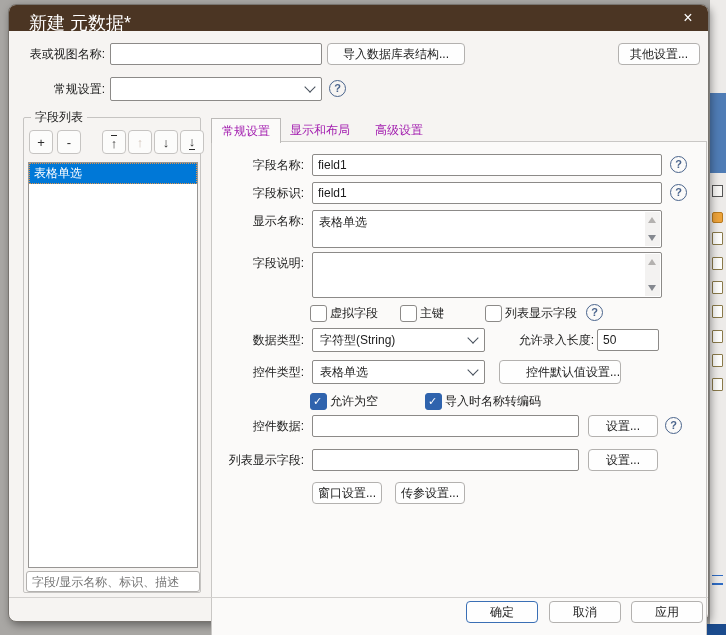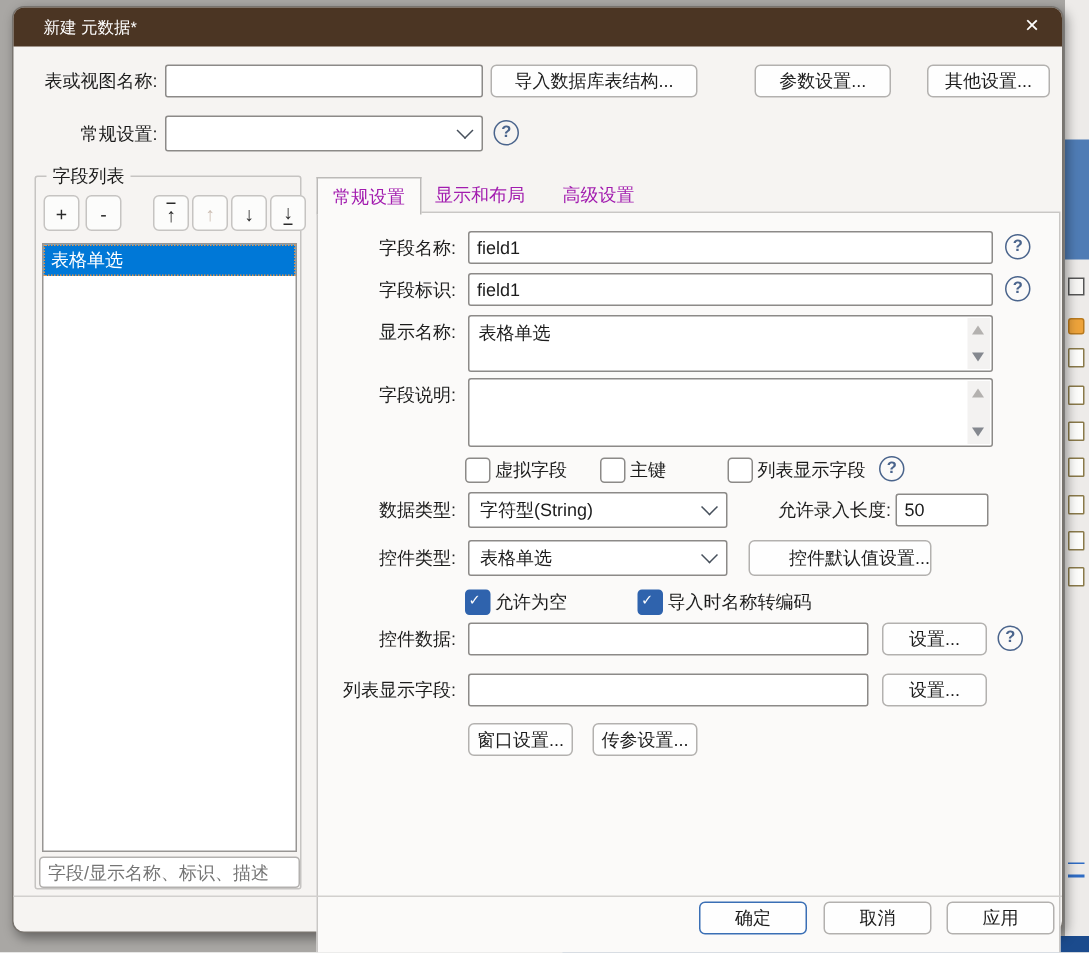--- a/index.html
+++ b/index.html
@@ -13,21 +13,21 @@
   .bd-doc{left:2px;width:11px;height:13px;background:#fdfdfb;border:1px solid #8a7a4a;border-radius:1px;}
   .bd-lock{left:2px;width:11px;height:11px;background:#eda33b;border:1px solid #b97a1e;border-radius:2px;}
   .bd-glyph{left:2px;width:11px;height:12px;border:1px solid #555;background:#f7f6f4;}
   .bd-bluetext{left:2px;width:11px;height:10px;border-bottom:2px solid #2f6cc4;border-top:1px solid #2f6cc4;}
   .taskbar{left:375px;top:624px;width:351px;height:11px;background:#1b4b8d;}
 
   
   .dialog{left:8px;top:4px;width:701px;height:618px;background:#f6f4f2;
     border:1px solid #78746f;border-radius:8px;box-shadow:2px 3px 8px rgba(0,0,0,.4);}
   .titlebar{left:0;top:0;right:0;height:26px;background:#4b3523;border-radius:7px 7px 0 0;}
-  .title{position:absolute;left:20px;top:6px;color:#fff;font-size:11px;}
+  .title{position:absolute;left:20px;top:6px;color:#fff;font-size:18px;}
   .close{position:absolute;right:10px;top:3px;width:20px;height:20px;color:#fff;font-size:16px;
     line-height:20px;text-align:center;cursor:default;}
 
   .lbl{line-height:22px;white-space:nowrap;}
   .r{text-align:right;}
   .inp{background:#fff;border:1px solid #8c8a88;border-radius:2px;font:inherit;font-size:12px;
     padding:0 5px;height:22px;box-sizing:border-box;color:#1c1c1c;}
   .btn{background:#fefefe;border:1px solid #b3b1af;border-radius:4px;font:inherit;font-size:12px;
     color:#1c1c1c;height:22px;line-height:20px;text-align:center;box-sizing:border-box;padding:0;}
   .btn.default{border:1px solid #3a6fb5;}
@@ -54,21 +54,21 @@
   .bar-bot{display:inline-block;border-bottom:1.6px solid currentColor;line-height:1;padding-bottom:1px;}
   .listbox{background:#fff;border:1px solid #989694;}
   .listitem{height:21px;line-height:21px;padding:0 5px;}
   .listitem.sel{background:#0078d7;color:#fff;outline:1px dotted #e49549;outline-offset:-1px;}
 
   
   .tab{position:absolute;top:0;height:24px;line-height:24px;padding:0 10px;color:#a21caf;}
   .tab.active{background:#fbfaf9;border:1px solid #bcbab8;border-bottom:none;z-index:3;}
   .panel{background:#fbfaf9;border:1px solid #c9c7c5;}
 
-  .cb{display:flex;align-items:center;gap:3px;font-family:Liberation Mono, monospace;}
+  .cb{display:flex;align-items:center;gap:3px;}
   .cbbox{width:15px;height:15px;background:#fff;border:1px solid #8c8a88;border-radius:3px;
     flex:0 0 auto;position:relative;}
   .cbbox.on{background:#2f63ad;border-color:#2f63ad;}
   .cbbox.on::after{content:"✓";position:absolute;left:2px;top:0px;color:#fff;font-size:11px;line-height:15px;}
   .sep{border-top:1px solid #d2d0ce;}
 </style>
 </head>
 <body>
 
 <div class="screen">
@@ -91,21 +91,20 @@
   <div class="a dialog">
 
     <div class="a titlebar">
       <span class="title">新建 元数据*</span>
       <span class="close">×</span>
     </div>
 
     <div class="a lbl r" style="left:4px;top:38px;width:92px;">表或视图名称:</div>
     <input class="a inp" style="left: 101px; top: 38px; width: 212px;" value="">
     <button class="btn a" style="left:318px;top:38px;width:138px;">导入数据库表结构...</button>
-    <button class="btn a" style="left:494px;top:38px;width:91px;">参数设置...</button>
     <button class="btn a" style="left:609px;top:38px;width:82px;">其他设置...</button>
 
     <div class="a lbl r" style="left:4px;top:73px;width:92px;">常规设置:</div>
     <div class="a combo" style="left:101px;top:72px;width:212px;">
       <span></span>
       <span class="chev"></span>
     </div>
     <div class="a help" style="left:320px;top:75px;">?</div>
 
     <div class="a group" style="left:14px;top:112px;width:178px;height:476px;">

